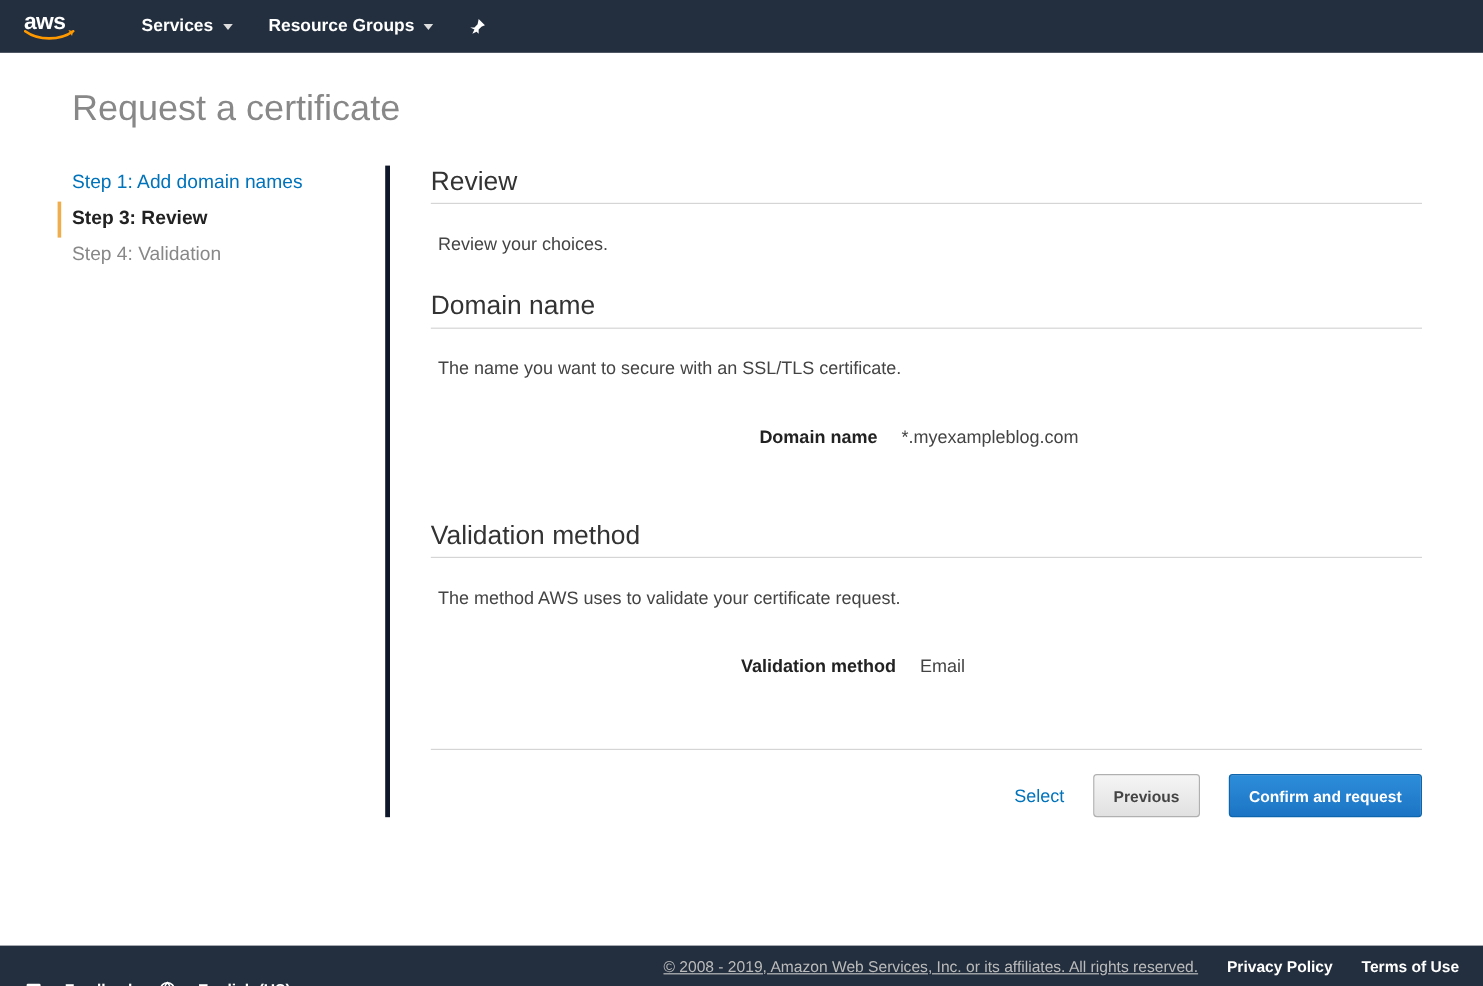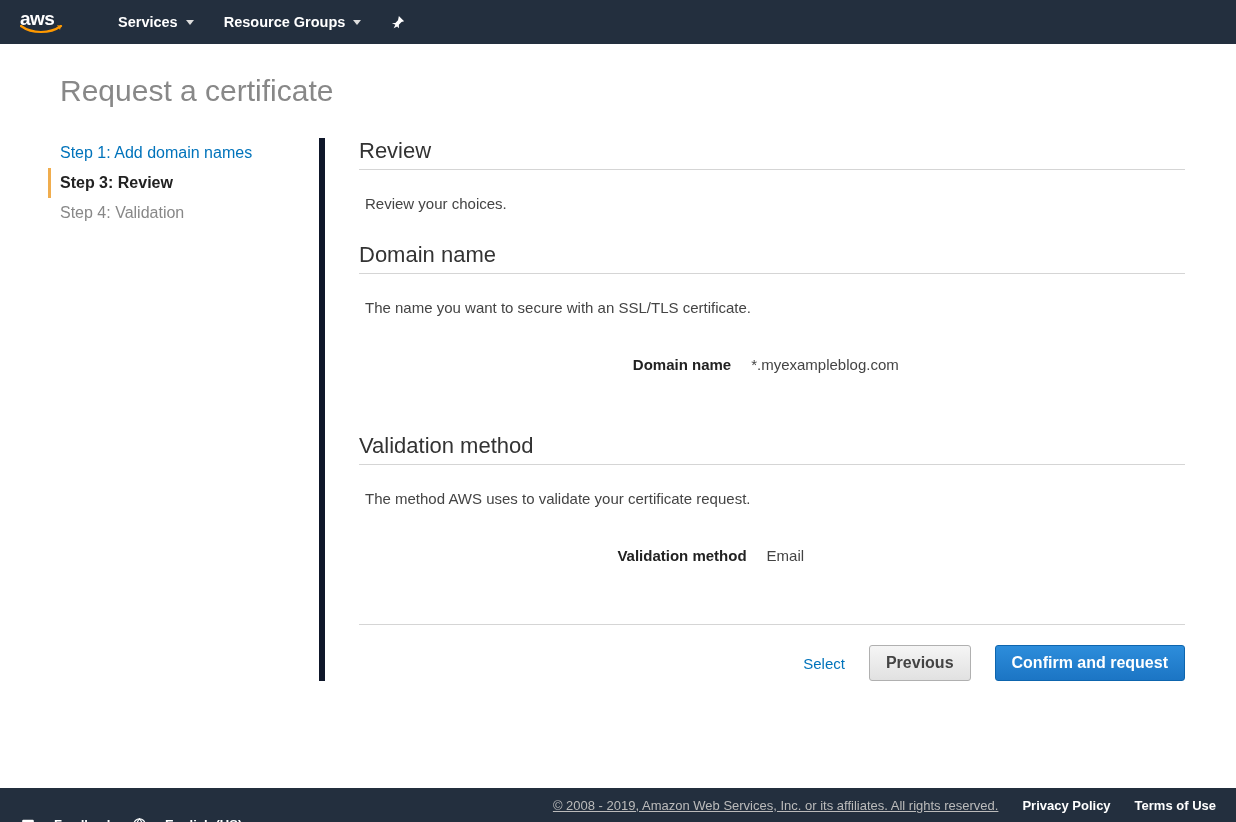--- a/index.html
+++ b/index.html
@@ -77,21 +77,21 @@
       font-weight: 400;
       color: #888;
       margin-bottom: 30px;
     }
 
     .layout {
       display: flex;
     }
     .steps {
       width: 265px;
-      border-right: 6px solid #0f172a;
+      border-right: 4px solid #0f172a;
       padding-right: 10px;
       padding-bottom: 200px;
     }
     .step {
       font-size: 16px;
       padding: 6px 0 6px 0;
       cursor: pointer;
       color: #0073bb;
       border-left: 3px solid transparent;
       margin-left: -12px;
@@ -150,21 +150,21 @@
     }
     .link-btn {
       background: none; border: none;
       color: #0073bb;
       font-size: 15px;
       cursor: pointer;
     }
     .btn {
       height: 36px;
       padding: 0 16px;
-      font-size: 16px;
+      font-size: 13px;
       font-weight: 700;
       border-radius: 3px;
       cursor: pointer;
     }
     .btn-grey {
       background: linear-gradient(#f5f5f5, #e1e1e1);
       border: 1px solid #b0b0b0;
       color: #444;
     }
     .btn-blue {

